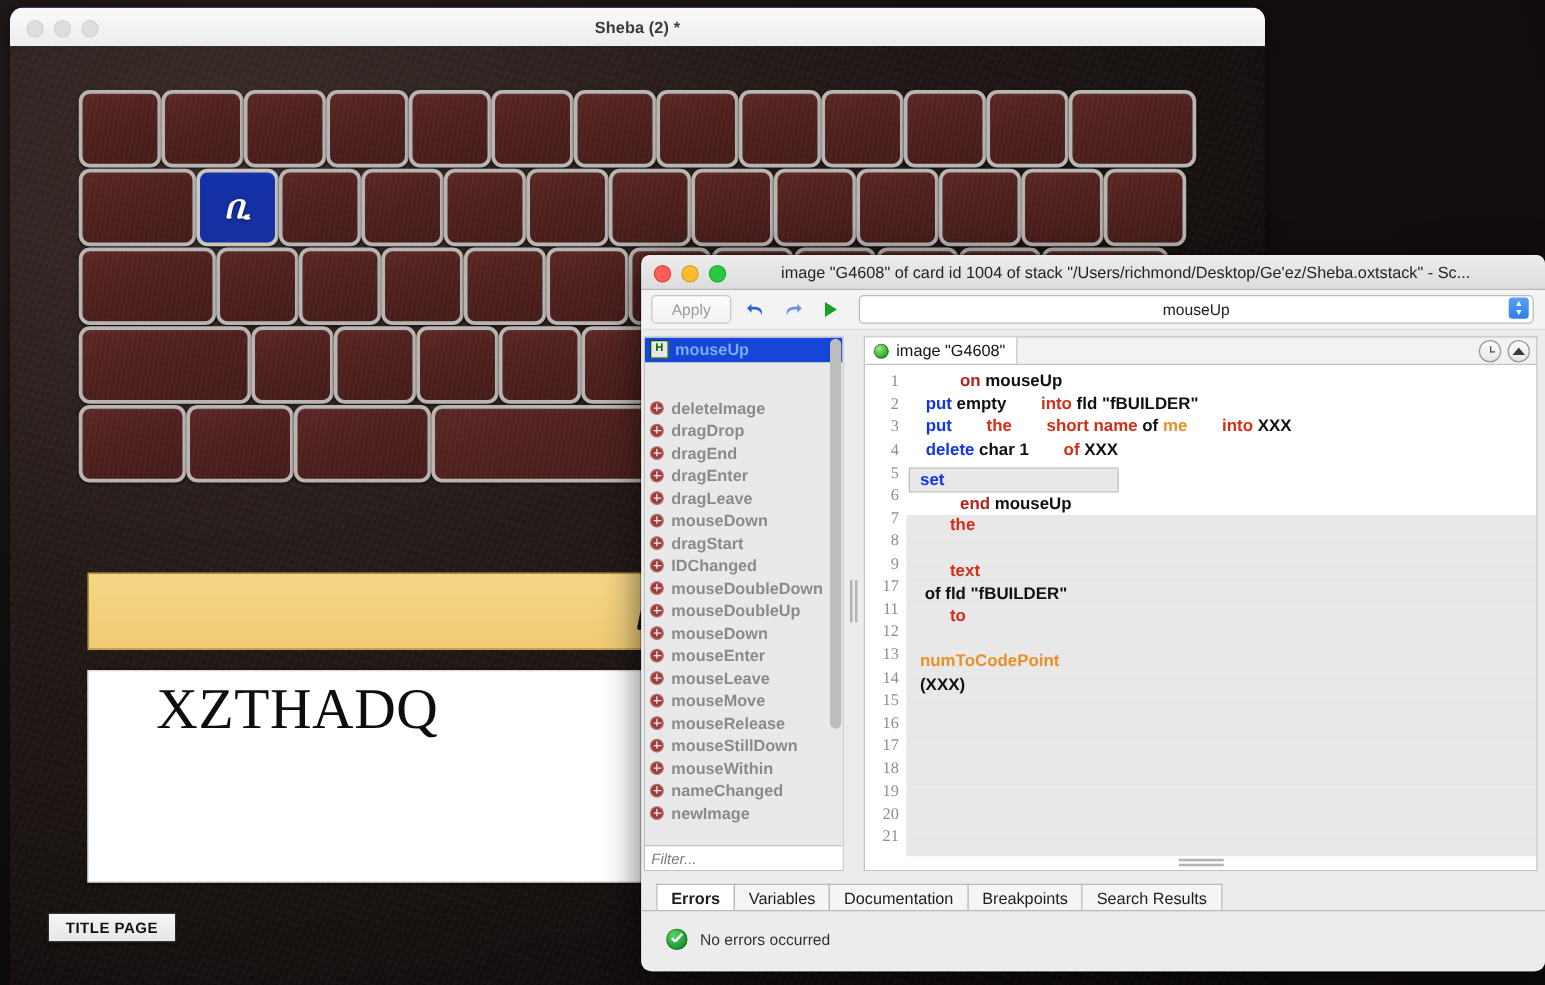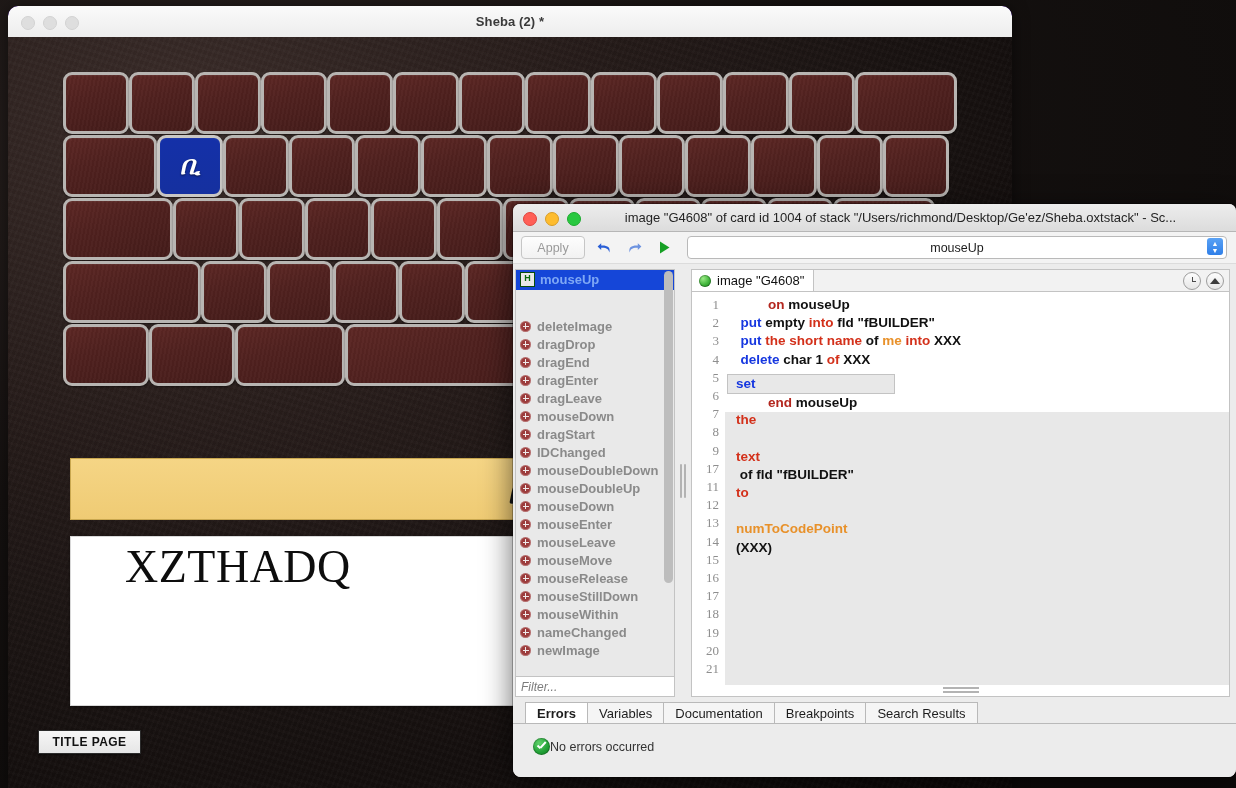--- a/index.html
+++ b/index.html
@@ -270,47 +270,47 @@
   .cline{
     height:18.2px;line-height:18.2px;padding-left:8px;
     font-family:"Liberation Sans", sans-serif;font-size:13.5px;font-weight:bold;
     white-space:pre;color:#111;
   }
   .cline.hl{background:#e8e8e8;padding-left:8px;}
   .cline.blank{background:#e8e8e8;}
   .kw{color:#b3261e;margin-left:35px;}       
   .kwb{color:#1637e0;}      
   .kwo{color:#e8912a;}      
-  .kwr{color:#d3301a;}      
+  .kwr{color:#d3301a;margin-left:24px;}      
   .plain{color:#111;}
   .caret{
     display:inline-block;width:0;border-left:1px solid #333;height:13px;
     vertical-align:-2px;margin-right:-1px;
   }
 
   
   .hsplit{
     position:absolute;left:0;right:0;bottom:0;height:14px;
     display:flex;align-items:center;justify-content:center;cursor:row-resize;
   }
   .hsplit i{display:block;width:36px;height:2px;background:#b3b3b3;}
   .hsplit i+i{margin-top:0;}
   .hsplit .stack{display:flex;flex-direction:column;gap:2px;}
 
   
   .se-bottom{position:relative;height:82px;background:#ececec;padding:0 0 0 12px;}
-  .btabs{display:flex;align-items:flex-end;height:23px;padding-top:3px;}
+  .btabs{display:flex;align-items:flex-end;height:23px;padding-top:8px;}
   .btab{
     height:20px;padding:0 11px;background:#f5f5f5;border:1px solid #b9b9b9;
     border-bottom:none;display:flex;align-items:center;
     font-size:13px;color:#1d1d1d;cursor:pointer;margin-right:-1px;
   }
   .btab.active{background:#fff;font-weight:bold;}
   .bline{height:1px;background:#b9b9b9;margin-left:-12px;}
-  .bstatus{display:flex;align-items:center;gap:0;padding:14px 0 0 8px;}
+  .bstatus{display:flex;align-items:center;gap:10px;padding:14px 0 0 8px;}
   .okmark{
     width:17px;height:17px;border-radius:50%;
     background:radial-gradient(circle at 35% 30%, #5fd16a 0%, #1f9e34 60%, #14751f 100%);
     position:relative;box-shadow:inset 0 0 0 1px rgba(0,0,0,.2);
   }
   .okmark:before{
     content:"";position:absolute;left:4px;top:8px;width:4px;height:1.8px;background:#fff;
     transform:rotate(45deg);
   }
   .okmark:after{

